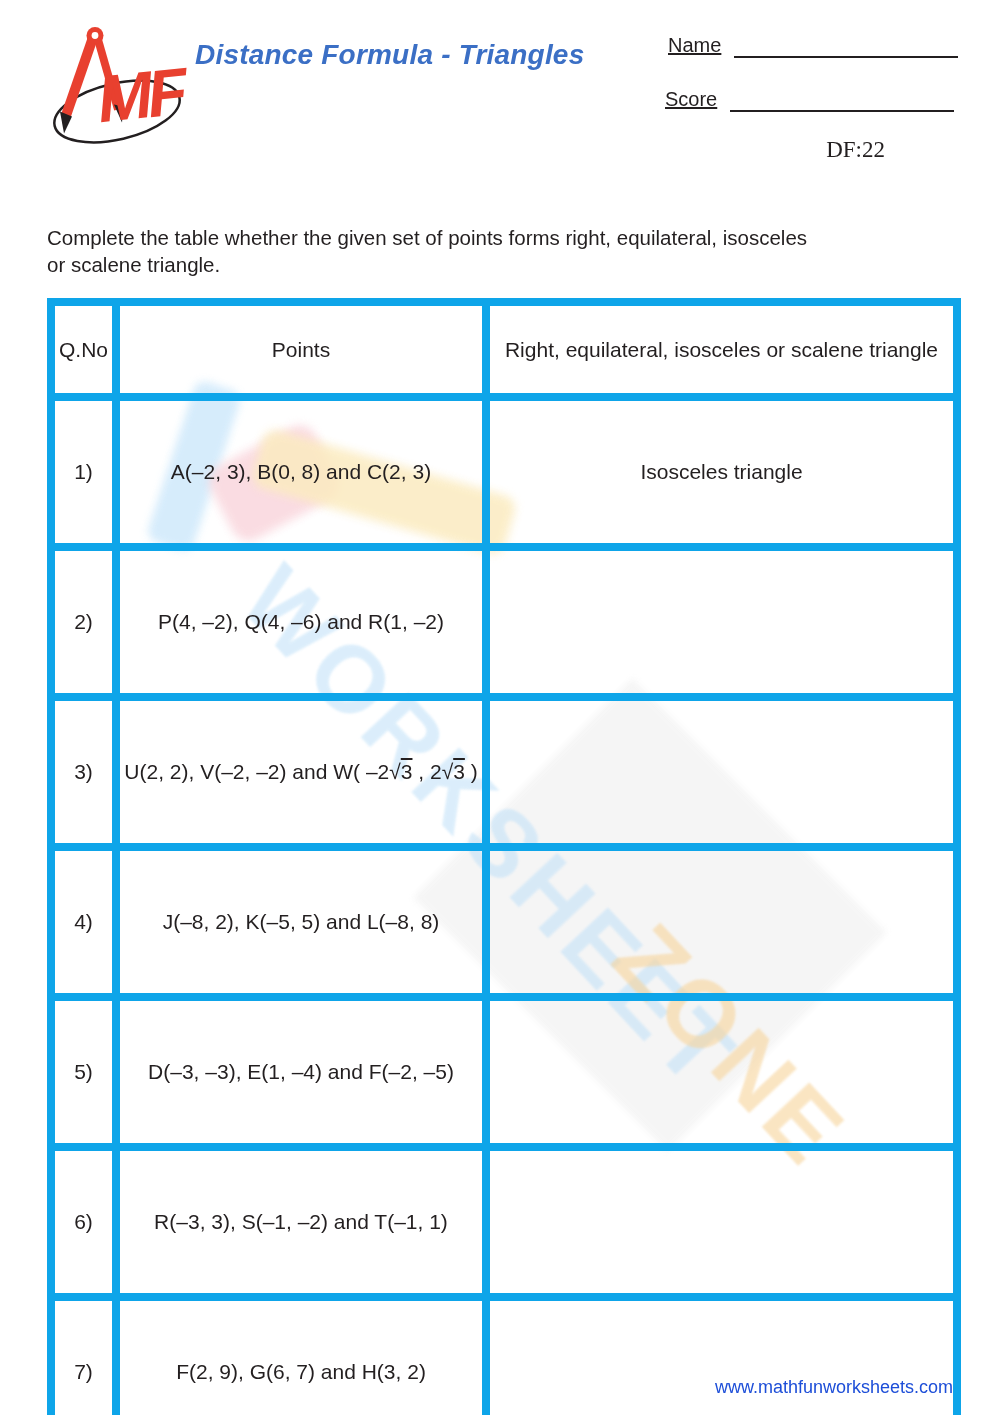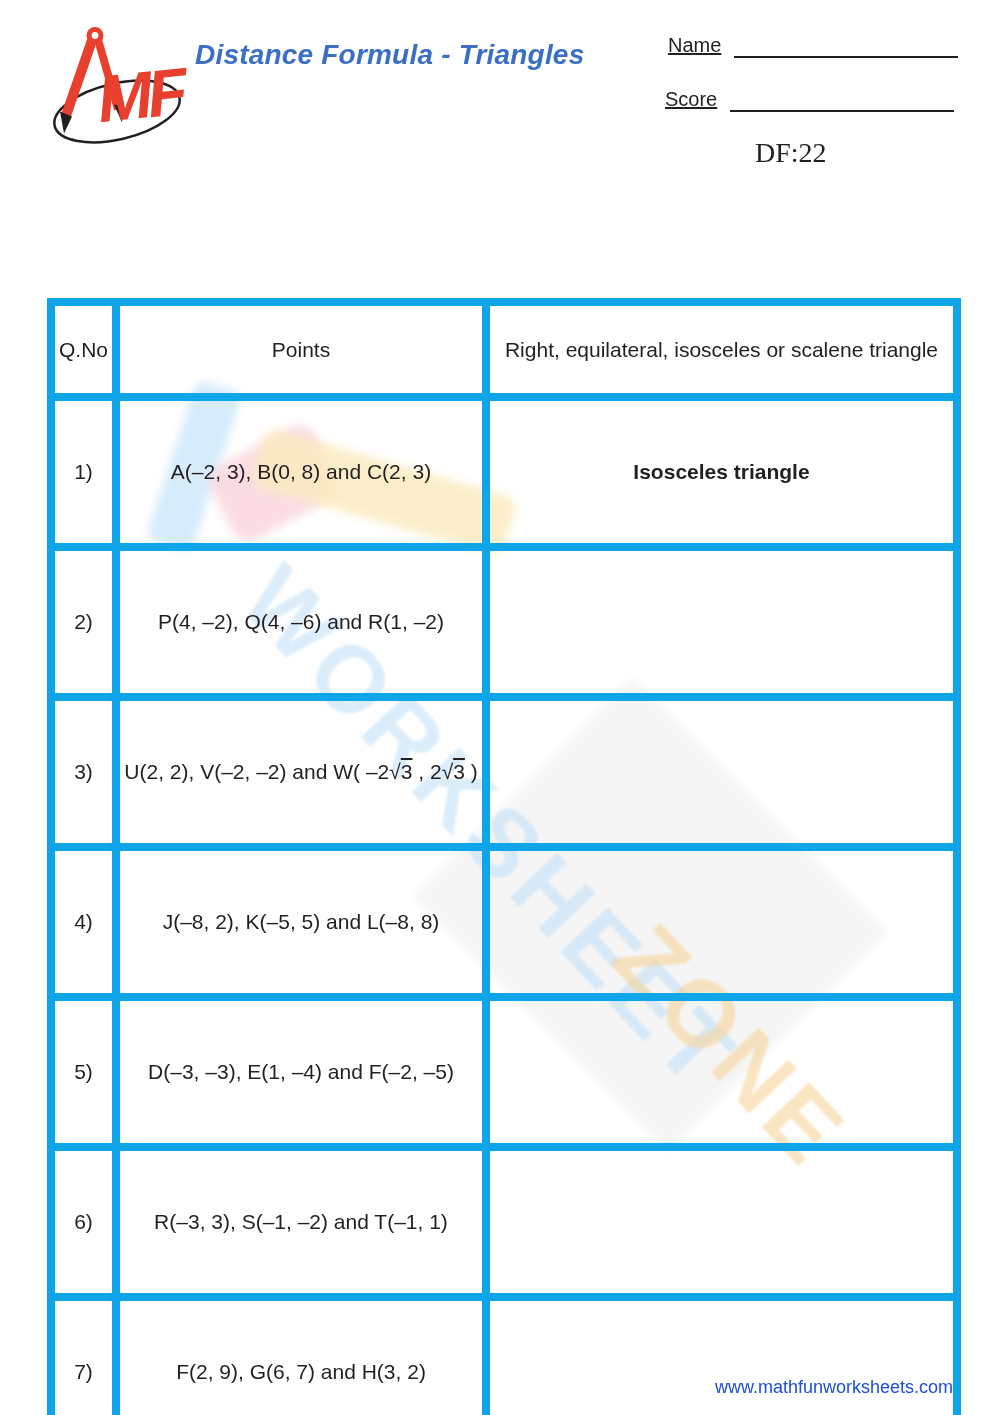--- a/index.html
+++ b/index.html
@@ -18,21 +18,21 @@
     font-size:28px;font-weight:bold;font-style:italic;
     color:#3B6FC5;letter-spacing:0.2px;
   }
   .field-row{position:absolute;display:flex;align-items:flex-end;gap:13px;z-index:2;}
   .field-row.name-row{left:668px;top:34px;}
   .field-row.score-row{left:665px;top:88px;}
   .field-label{font-size:20px;color:#231F20;line-height:1;padding-bottom:3px;text-decoration:underline;}
   .field-line{width:224px;height:22px;border-bottom:2px solid #231F20;}
   .doc-code{
     position:absolute;left:755px;top:137px;width:130px;z-index:2;
-    text-align:left;font-family:"Liberation Serif",serif;font-size:28px;color:#231F20;
+    text-align:right;font-family:"Liberation Serif",serif;font-size:23px;color:#231F20;
   }
   
   .instruction{
     position:absolute;left:47px;top:224px;width:890px;z-index:2;
     font-size:20.5px;line-height:27px;white-space:pre-line;color:#231F20;
   }
   
   .wm{position:absolute;z-index:0;}
   .wm-blue-bar{left:170px;top:382px;width:48px;height:168px;background:#CFE9FB;
     border-radius:12px;transform:rotate(18deg);filter:blur(4px);opacity:.85;}
@@ -57,21 +57,21 @@
   }
   table.worksheet{border-width:3px;}
   table.worksheet th{
     height:85px;font-weight:normal;font-size:21px;text-align:center;
     background:transparent;color:#231F20;
   }
   table.worksheet td{height:140px;font-size:21px;background:transparent;vertical-align:middle;}
   col.c-qno{width:65px;} col.c-points{width:370px;} col.c-answer{width:471px;}
   td.qno-cell{text-align:center;}
   td.points-cell{text-align:center;padding:0 4px;margin-top:28px;}
-  td.answer-cell{text-align:center;font-weight:bold;}
+  td.answer-cell{text-align:center;font-weight:normal;}
   .rad{text-decoration:overline;}
   
   .footer-url{
     position:absolute;right:47px;top:1377px;z-index:2;
     font-size:18px;color:#1d4ed8;text-decoration:none;
   }
 </style>
 </head>
 <body>
 
@@ -102,20 +102,22 @@
   <div class="field-row name-row">
     <span class="field-label">Name</span>
     <span class="field-line"></span>
   </div>
   <div class="field-row score-row">
     <span class="field-label">Score</span>
     <span class="field-line"></span>
   </div>
   <div class="doc-code">DF:22</div>
 
+  <div class="instruction">Complete the table whether the given set of points forms right, equilateral, isosceles
+or scalene triangle.</div>
 
   <table class="worksheet">
     <colgroup>
         <col class="c-qno">
         <col class="c-points">
         <col class="c-answer">
       </colgroup>
     <thead>
       <tr>
         <th>Q.No</th>

